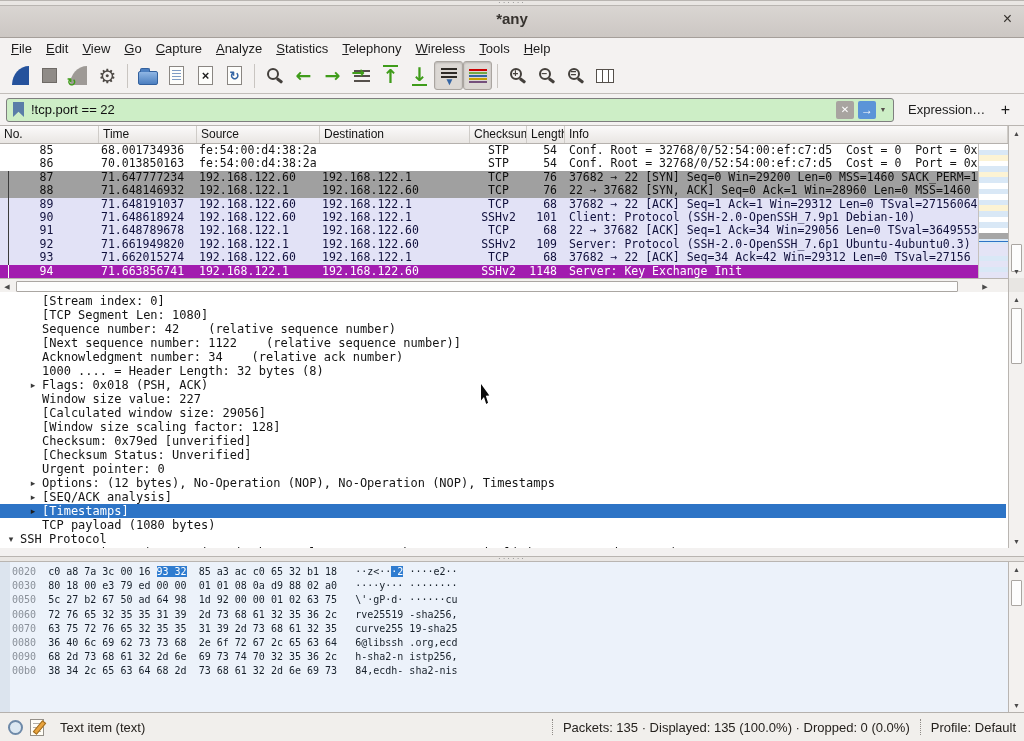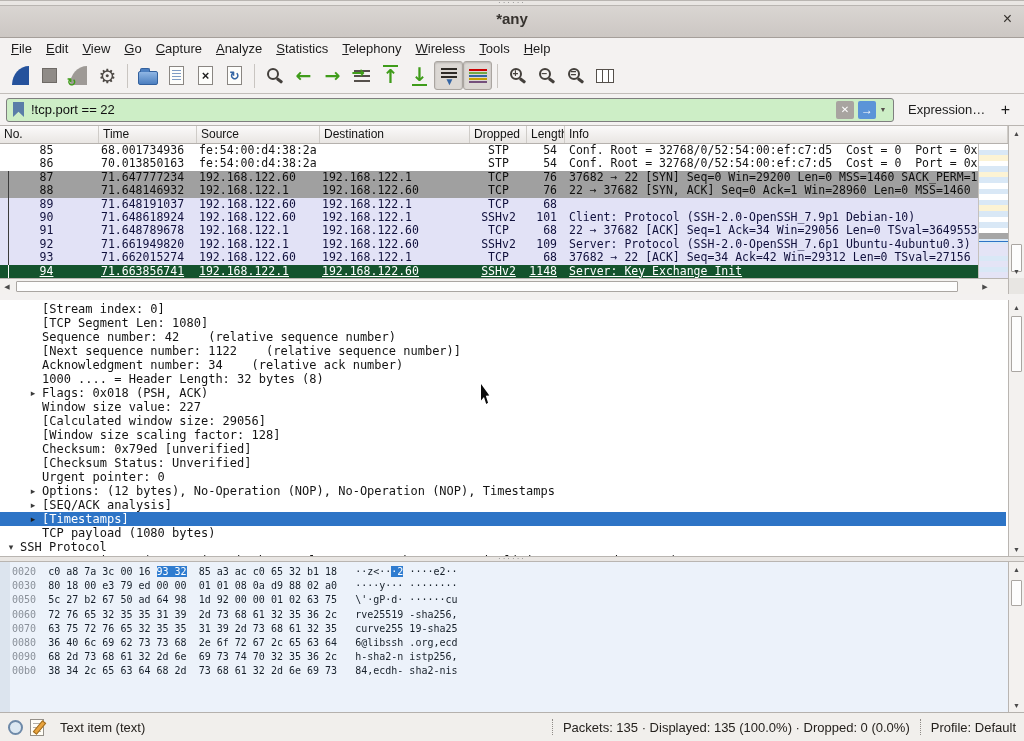--- a/index.html
+++ b/index.html
@@ -84,21 +84,21 @@
     background:linear-gradient(#fbfafa,#e9e6e3); border-bottom:1px solid #b5b1ad;
     font-size:12px; color:#141414; }
   .hc { border-right:1px solid #cfccc8; padding:1px 0 0 4px; overflow:hidden; white-space:nowrap; flex:0 0 auto; }
   .hc:last-child { flex:1; min-width:0; }
   #prows { position:absolute; left:0; top:18px; width:978px; height:134px; overflow:hidden;
     font-family:"DejaVu Sans Mono", monospace; font-size:11.5px; }
   .prow { height:13.4px; line-height:13.4px; display:flex; white-space:pre; position:relative; }
   .prow.plain { background:#fff; color:#141414; }
   .prow.gray  { background:#a0a0a0; color:#0e0e0e; }
   .prow.lav   { background:#e2e2f6; color:#10103c; }
-  .prow.selected { background:#14532d; color:#ffffff;text-decoration:underline; }
+  .prow.selected { background:#a21caf; color:#ffffff; }
   .prow.stream::before { content:''; position:absolute; left:8px; top:0; bottom:0; width:0;
     border-left:1px solid #3c3c3c; }
   .prow.selected.stream::before { border-left-color:#fff; }
   .c-no   { width:99px; text-align:center; padding-right:6px; flex:0 0 auto; overflow:hidden; }
   .c-time { width:98px; padding-left:2px; flex:0 0 auto; overflow:hidden; }
   .c-src  { width:123px; padding-left:2px; flex:0 0 auto; overflow:hidden; }
   .c-dst  { width:150px; padding-left:2px; flex:0 0 auto; overflow:hidden; }
   .c-proto{ width:57px; text-align:center; flex:0 0 auto; overflow:hidden; }
   .c-len  { width:38px; text-align:right; padding-right:8px; flex:0 0 auto; overflow:hidden; }
   .c-info { flex:1; padding-left:4px; overflow:hidden; min-width:0; }
@@ -115,21 +115,21 @@
   .sb-btn.h { width:14px; height:15px; }
   .sb-thumb { position:absolute; background:#fdfdfd; border:1px solid #aaa6a2; border-radius:1px; }
   .sb-corner { position:absolute; background:#e8e6e3; }
 
   
   .splitter { position:absolute; left:0; width:1024px; height:6px; background:#e9e6e3;
     border-top:1px solid #b9b5b1; border-bottom:1px solid #b9b5b1; text-align:center;
     font-size:8px; line-height:3px; color:#8a8a8a; letter-spacing:2px; }
 
   
-  #details { position:absolute; left:0; top:300px; width:1024px; height:256px; background:#fff; overflow:hidden; }
+  #details { position:absolute; left:0; top:292px; width:1024px; height:256px; background:#fff; overflow:hidden; }
   #dlines { position:absolute; left:0; top:2px; width:1006px; }
   .dl { height:14px; line-height:14px; font-family:"DejaVu Sans Mono", monospace; font-size:12px;
     white-space:pre; color:#141414; display:flex; overflow:hidden; }
   .dl .ar { width:14px; flex:0 0 auto; text-align:center; font-size:9px; color:#3a3a3a;
     font-family:"DejaVu Sans", sans-serif; }
   .dl.lvl0 .ar { margin-left:4px; }
   .dl.lvl1 .ar { margin-left:26px; }
   .dl .dtext { flex:1; overflow:hidden; padding-left:2px; }
   .dl.sel { background:#2d74c6; color:#fff; }
   .dl.sel .ar { color:#1d1d1d; }
@@ -286,30 +286,30 @@
     <span id="fexpr">Expression…</span>
     <span id="fadd">+</span>
   </div>
 
   <div id="plist">
     <div id="phead">
         <span class="hc" style="width: 99px;">No.</span>
         <span class="hc" style="width: 98px;">Time</span>
         <span class="hc" style="width: 123px;">Source</span>
         <span class="hc" style="width: 150px;">Destination</span>
-        <span class="hc" style="width: 57px;">Dropped</span>
+        <span class="hc" style="width: 57px;">Checksum</span>
         <span class="hc" style="width: 38px;">Length</span>
         <span class="hc">Info</span>
       </div>
     <div id="prows">
         <div class="prow plain"><span class="c-no">85</span><span class="c-time">68.001734936</span><span class="c-src">fe:54:00:d4:38:2a</span><span class="c-dst"></span><span class="c-proto">STP</span><span class="c-len">54</span><span class="c-info">Conf. Root = 32768/0/52:54:00:ef:c7:d5  Cost = 0  Port = 0x80</span></div>
         <div class="prow plain"><span class="c-no">86</span><span class="c-time">70.013850163</span><span class="c-src">fe:54:00:d4:38:2a</span><span class="c-dst"></span><span class="c-proto">STP</span><span class="c-len">54</span><span class="c-info">Conf. Root = 32768/0/52:54:00:ef:c7:d5  Cost = 0  Port = 0x80</span></div>
         <div class="prow gray stream"><span class="c-no">87</span><span class="c-time">71.647777234</span><span class="c-src">192.168.122.60</span><span class="c-dst">192.168.122.1</span><span class="c-proto">TCP</span><span class="c-len">76</span><span class="c-info">37682 → 22 [SYN] Seq=0 Win=29200 Len=0 MSS=1460 SACK_PERM=1 TS</span></div>
         <div class="prow gray stream"><span class="c-no">88</span><span class="c-time">71.648146932</span><span class="c-src">192.168.122.1</span><span class="c-dst">192.168.122.60</span><span class="c-proto">TCP</span><span class="c-len">76</span><span class="c-info">22 → 37682 [SYN, ACK] Seq=0 Ack=1 Win=28960 Len=0 MSS=1460 SACK</span></div>
-        <div class="prow lav stream"><span class="c-no">89</span><span class="c-time">71.648191037</span><span class="c-src">192.168.122.60</span><span class="c-dst">192.168.122.1</span><span class="c-proto">TCP</span><span class="c-len">68</span></div>
+        <div class="prow lav stream"><span class="c-no">89</span><span class="c-time">71.648191037</span><span class="c-src">192.168.122.60</span><span class="c-dst">192.168.122.1</span><span class="c-proto">TCP</span><span class="c-len">68</span><span class="c-info">37682 → 22 [ACK] Seq=1 Ack=1 Win=29312 Len=0 TSval=27156064</span></div>
         <div class="prow lav stream"><span class="c-no">90</span><span class="c-time">71.648618924</span><span class="c-src">192.168.122.60</span><span class="c-dst">192.168.122.1</span><span class="c-proto">SSHv2</span><span class="c-len">101</span><span class="c-info">Client: Protocol (SSH-2.0-OpenSSH_7.9p1 Debian-10)</span></div>
         <div class="prow lav stream"><span class="c-no">91</span><span class="c-time">71.648789678</span><span class="c-src">192.168.122.1</span><span class="c-dst">192.168.122.60</span><span class="c-proto">TCP</span><span class="c-len">68</span><span class="c-info">22 → 37682 [ACK] Seq=1 Ack=34 Win=29056 Len=0 TSval=36495536</span></div>
         <div class="prow lav stream"><span class="c-no">92</span><span class="c-time">71.661949820</span><span class="c-src">192.168.122.1</span><span class="c-dst">192.168.122.60</span><span class="c-proto">SSHv2</span><span class="c-len">109</span><span class="c-info">Server: Protocol (SSH-2.0-OpenSSH_7.6p1 Ubuntu-4ubuntu0.3)</span></div>
         <div class="prow lav stream"><span class="c-no">93</span><span class="c-time">71.662015274</span><span class="c-src">192.168.122.60</span><span class="c-dst">192.168.122.1</span><span class="c-proto">TCP</span><span class="c-len">68</span><span class="c-info">37682 → 22 [ACK] Seq=34 Ack=42 Win=29312 Len=0 TSval=27156</span></div>
         <div class="prow selected stream"><span class="c-no">94</span><span class="c-time">71.663856741</span><span class="c-src">192.168.122.1</span><span class="c-dst">192.168.122.60</span><span class="c-proto">SSHv2</span><span class="c-len">1148</span><span class="c-info">Server: Key Exchange Init</span></div>
       </div>
     <div id="minimap">
         <div class="stripe" style="background: rgb(255, 255, 255);"></div>
         <div class="stripe" style="background: rgb(217, 232, 246);"></div>
         <div class="stripe" style="background: rgb(252, 243, 212);"></div>

